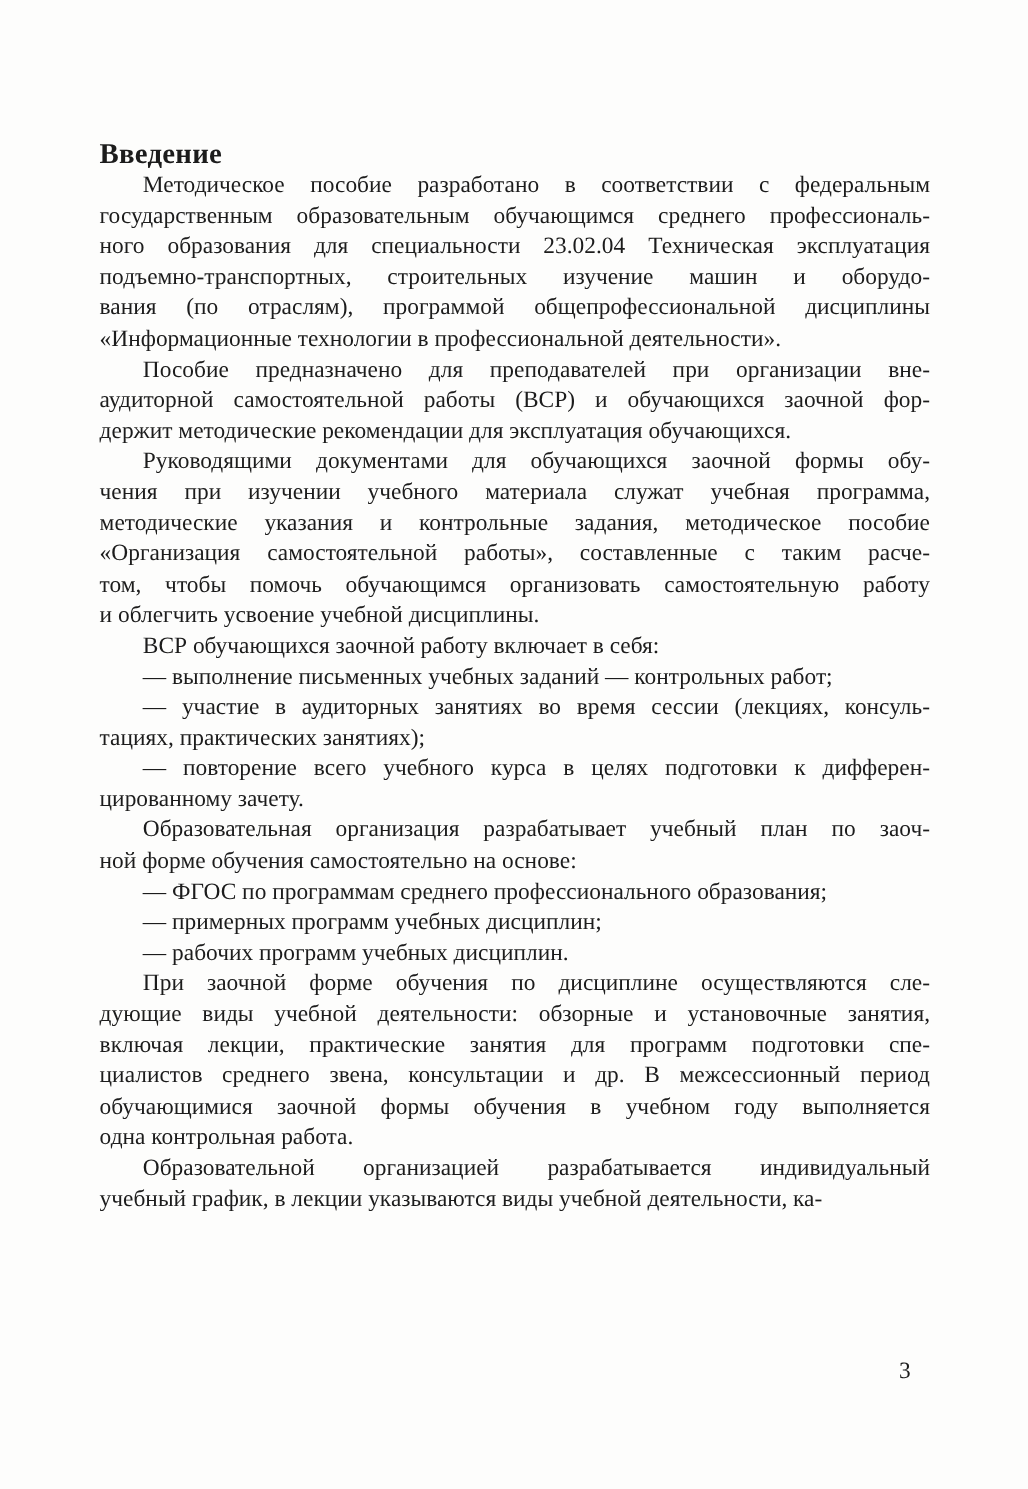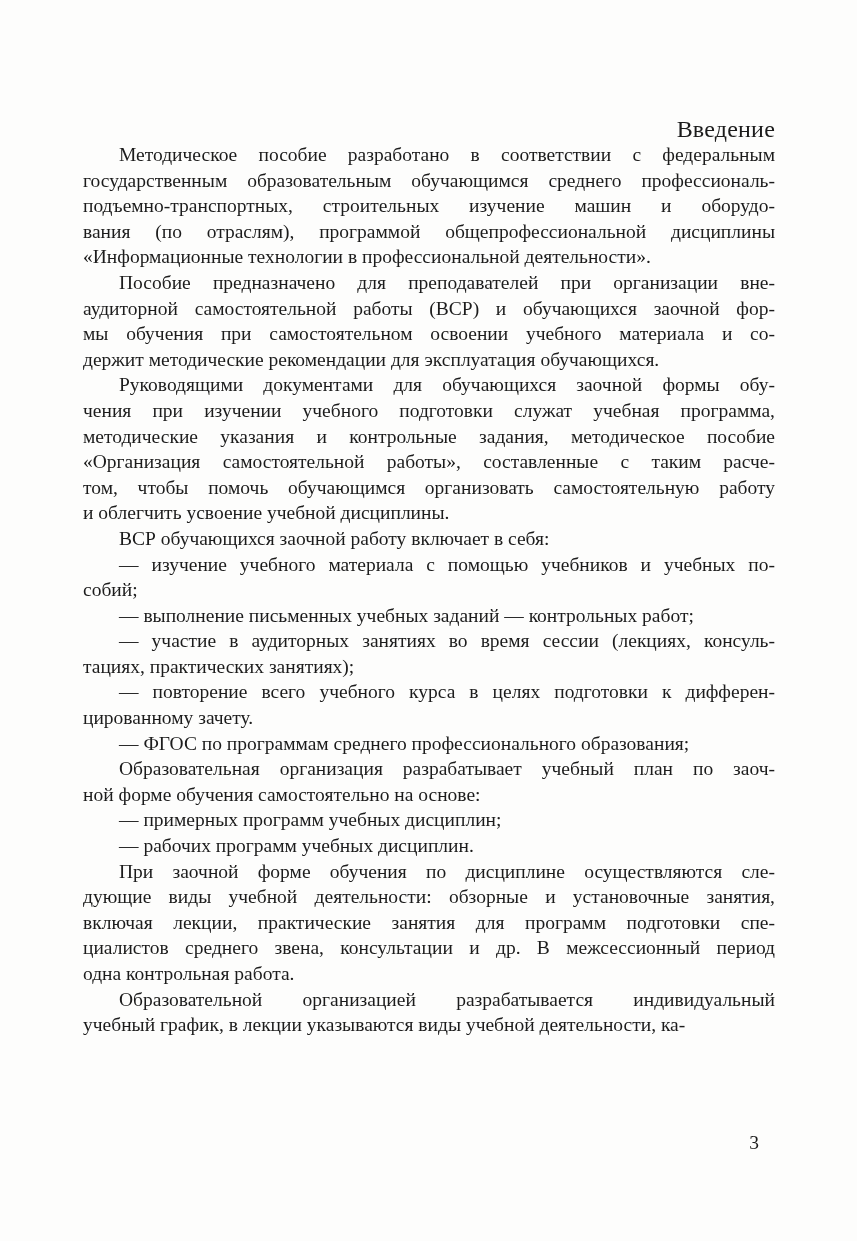--- a/index.html
+++ b/index.html
@@ -17,22 +17,22 @@
   }
   .page {
     position: absolute;
     inset: 0;
   }
   .page-title {
     position: absolute;
     left: 83px;
     top: 99px;
     width: 692px;
-    text-align: right;
-    font-weight: normal;
+    text-align: left;
+    font-weight: bold;
     font-size: 24px;
     line-height: 29px;
     letter-spacing: 0.2px;
   }
   .body-text {
     position: absolute;
     left: 83px;
     top: 142px;
     width: 692px;
     font-size: 19.5px;
@@ -67,74 +67,71 @@
 </head>
 <body>
 
 <div class="page">
   <h1 class="page-title">Введение</h1>
 
   <div class="body-text">
       <div class="para">
         <div class="line first">Методическое пособие разработано в соответствии с федеральным</div>
         <div class="line">государственным образовательным обучающимся среднего профессиональ-</div>
+        <div class="line">ного образования для специальности 23.02.04 Техническая эксплуатация</div>
         <div class="line">подъемно-транспортных, строительных изучение машин и оборудо-</div>
         <div class="line">вания (по отраслям), программой общепрофессиональной дисциплины</div>
         <div class="line last">«Информационные технологии в профессиональной деятельности».</div>
       </div>
       <div class="para">
         <div class="line first">Пособие предназначено для преподавателей при организации вне-</div>
         <div class="line">аудиторной самостоятельной работы (ВСР) и обучающихся заочной фор-</div>
-        <div class="line">мы обучения при самостоятельном освоении учебного материала и со-</div>
         <div class="line last">держит методические рекомендации для эксплуатация обучающихся.</div>
       </div>
       <div class="para">
         <div class="line first">Руководящими документами для обучающихся заочной формы обу-</div>
-        <div class="line">чения при изучении учебного подготовки служат учебная программа,</div>
+        <div class="line">чения при изучении учебного материала служат учебная программа,</div>
         <div class="line">методические указания и контрольные задания, методическое пособие</div>
         <div class="line">«Организация самостоятельной работы», составленные с таким расче-</div>
         <div class="line">том, чтобы помочь обучающимся организовать самостоятельную работу</div>
         <div class="line last">и облегчить усвоение учебной дисциплины.</div>
       </div>
       <div class="para">
         <div class="line first last">ВСР обучающихся заочной работу включает в себя:</div>
-      </div>
-      <div class="para">
-        <div class="line first">— изучение учебного материала с помощью учебников и учебных по-</div>
-        <div class="line last">собий;</div>
       </div>
       <div class="para">
         <div class="line first last">— выполнение письменных учебных заданий — контрольных работ;</div>
       </div>
       <div class="para">
         <div class="line first">— участие в аудиторных занятиях во время сессии (лекциях, консуль-</div>
         <div class="line last">тациях, практических занятиях);</div>
       </div>
       <div class="para">
         <div class="line first">— повторение всего учебного курса в целях подготовки к дифферен-</div>
         <div class="line last">цированному зачету.</div>
       </div>
       <div class="para">
-        <div class="line first last">— ФГОС по программам среднего профессионального образования;</div>
+        <div class="line first">Образовательная организация разрабатывает учебный план по заоч-</div>
+        <div class="line last">ной форме обучения самостоятельно на основе:</div>
       </div>
       <div class="para">
-        <div class="line first">Образовательная организация разрабатывает учебный план по заоч-</div>
-        <div class="line last">ной форме обучения самостоятельно на основе:</div>
+        <div class="line first last">— ФГОС по программам среднего профессионального образования;</div>
       </div>
       <div class="para">
         <div class="line first last">— примерных программ учебных дисциплин;</div>
       </div>
       <div class="para">
         <div class="line first last">— рабочих программ учебных дисциплин.</div>
       </div>
       <div class="para">
         <div class="line first">При заочной форме обучения по дисциплине осуществляются сле-</div>
         <div class="line">дующие виды учебной деятельности: обзорные и установочные занятия,</div>
         <div class="line">включая лекции, практические занятия для программ подготовки спе-</div>
         <div class="line">циалистов среднего звена, консультации и др. В межсессионный период</div>
+        <div class="line">обучающимися заочной формы обучения в учебном году выполняется</div>
         <div class="line last">одна контрольная работа.</div>
       </div>
       <div class="para">
         <div class="line first">Образовательной организацией разрабатывается индивидуальный</div>
         <div class="line last">учебный график, в лекции указываются виды учебной деятельности, ка-</div>
       </div>
     </div>
 
   <div class="page-number">3</div>
 </div>

